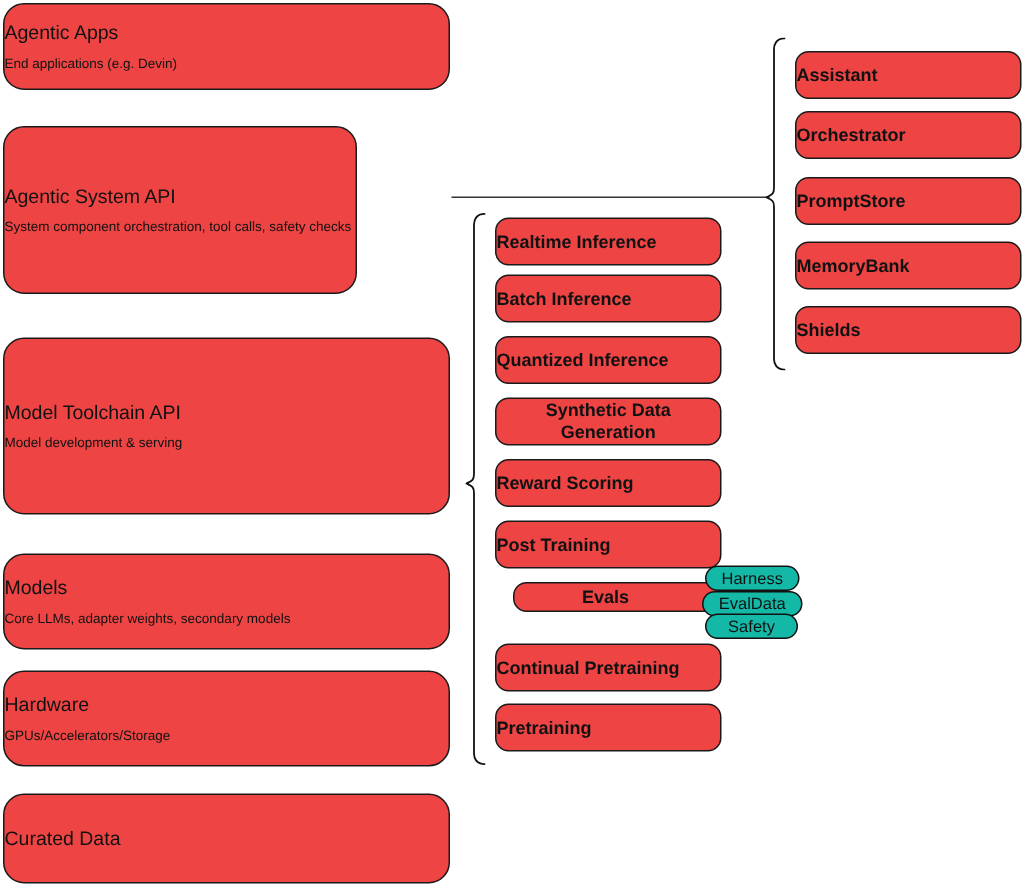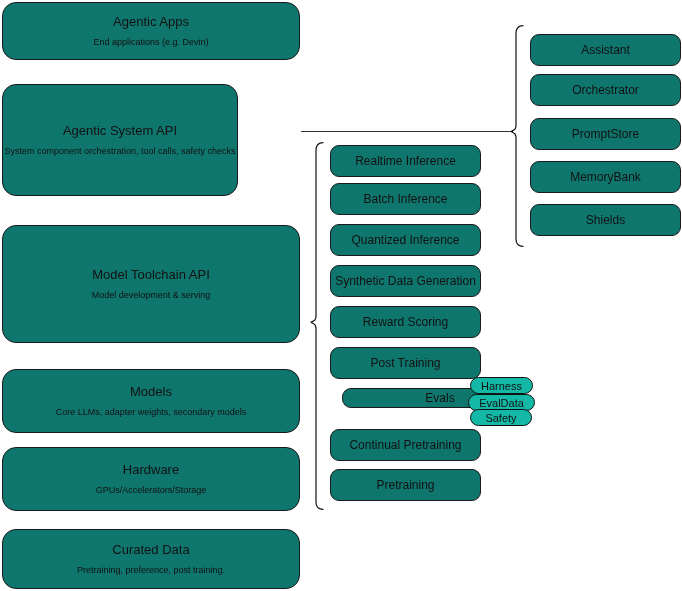--- a/index.html
+++ b/index.html
@@ -20,24 +20,24 @@
     background: #ffffff;
     overflow: hidden;
   }
 
   
   .box {
     position: absolute;
     box-sizing: border-box;
     border: 1px solid #1a1a1a;
     border-radius: 12px;
-    background: #0f766e;
+    background: #ef4444;
     display: flex;
     flex-direction: column;
-    align-items: center;
+    align-items: flex-start;
     justify-content: center;
     text-align: center;
     line-height: 1.25;
   }
 
   
   .stack-box { border-radius: 14px; }
   .stack-box .title {
     font-size: 13px;
     color: #111111;
@@ -46,20 +46,21 @@
     font-size: 9px;
     color: #111111;
     margin-top: 6px;
   }
 
   
   .leaf-box {
     border-radius: 9px;
     font-size: 12px;
     color: #111111;
+    font-weight: bold;
   }
 
   
   .pill {
     position: absolute;
     box-sizing: border-box;
     border: 1px solid #111111;
     border-radius: 999px;
     background: #14b8a6;
     display: flex;
@@ -113,21 +114,20 @@
       <div class="box stack-box" style="left: 2px; top: 369px; width: 298px; height: 64px;">
         <div class="title">Models</div>
         <div class="subtitle">Core LLMs, adapter weights, secondary models</div>
       </div>
       <div class="box stack-box" style="left: 2px; top: 447px; width: 298px; height: 64px;">
         <div class="title">Hardware</div>
         <div class="subtitle">GPUs/Accelerators/Storage</div>
       </div>
       <div class="box stack-box" style="left: 2px; top: 529px; width: 298px; height: 60px;">
         <div class="title">Curated Data</div>
-        <div class="subtitle">Pretraining, preference, post training.</div>
       </div>
     </div>
 
   <div id="connector-host">
       <div class="connector" style="left: 301px; top: 131px; width: 212px;"></div>
     </div>
 
   <div id="brace-host">
       <div class="brace" style="left: 310px; top: 142px; width: 14px; height: 368px;">
         <svg width="14" height="368" viewBox="0 0 14 368">

